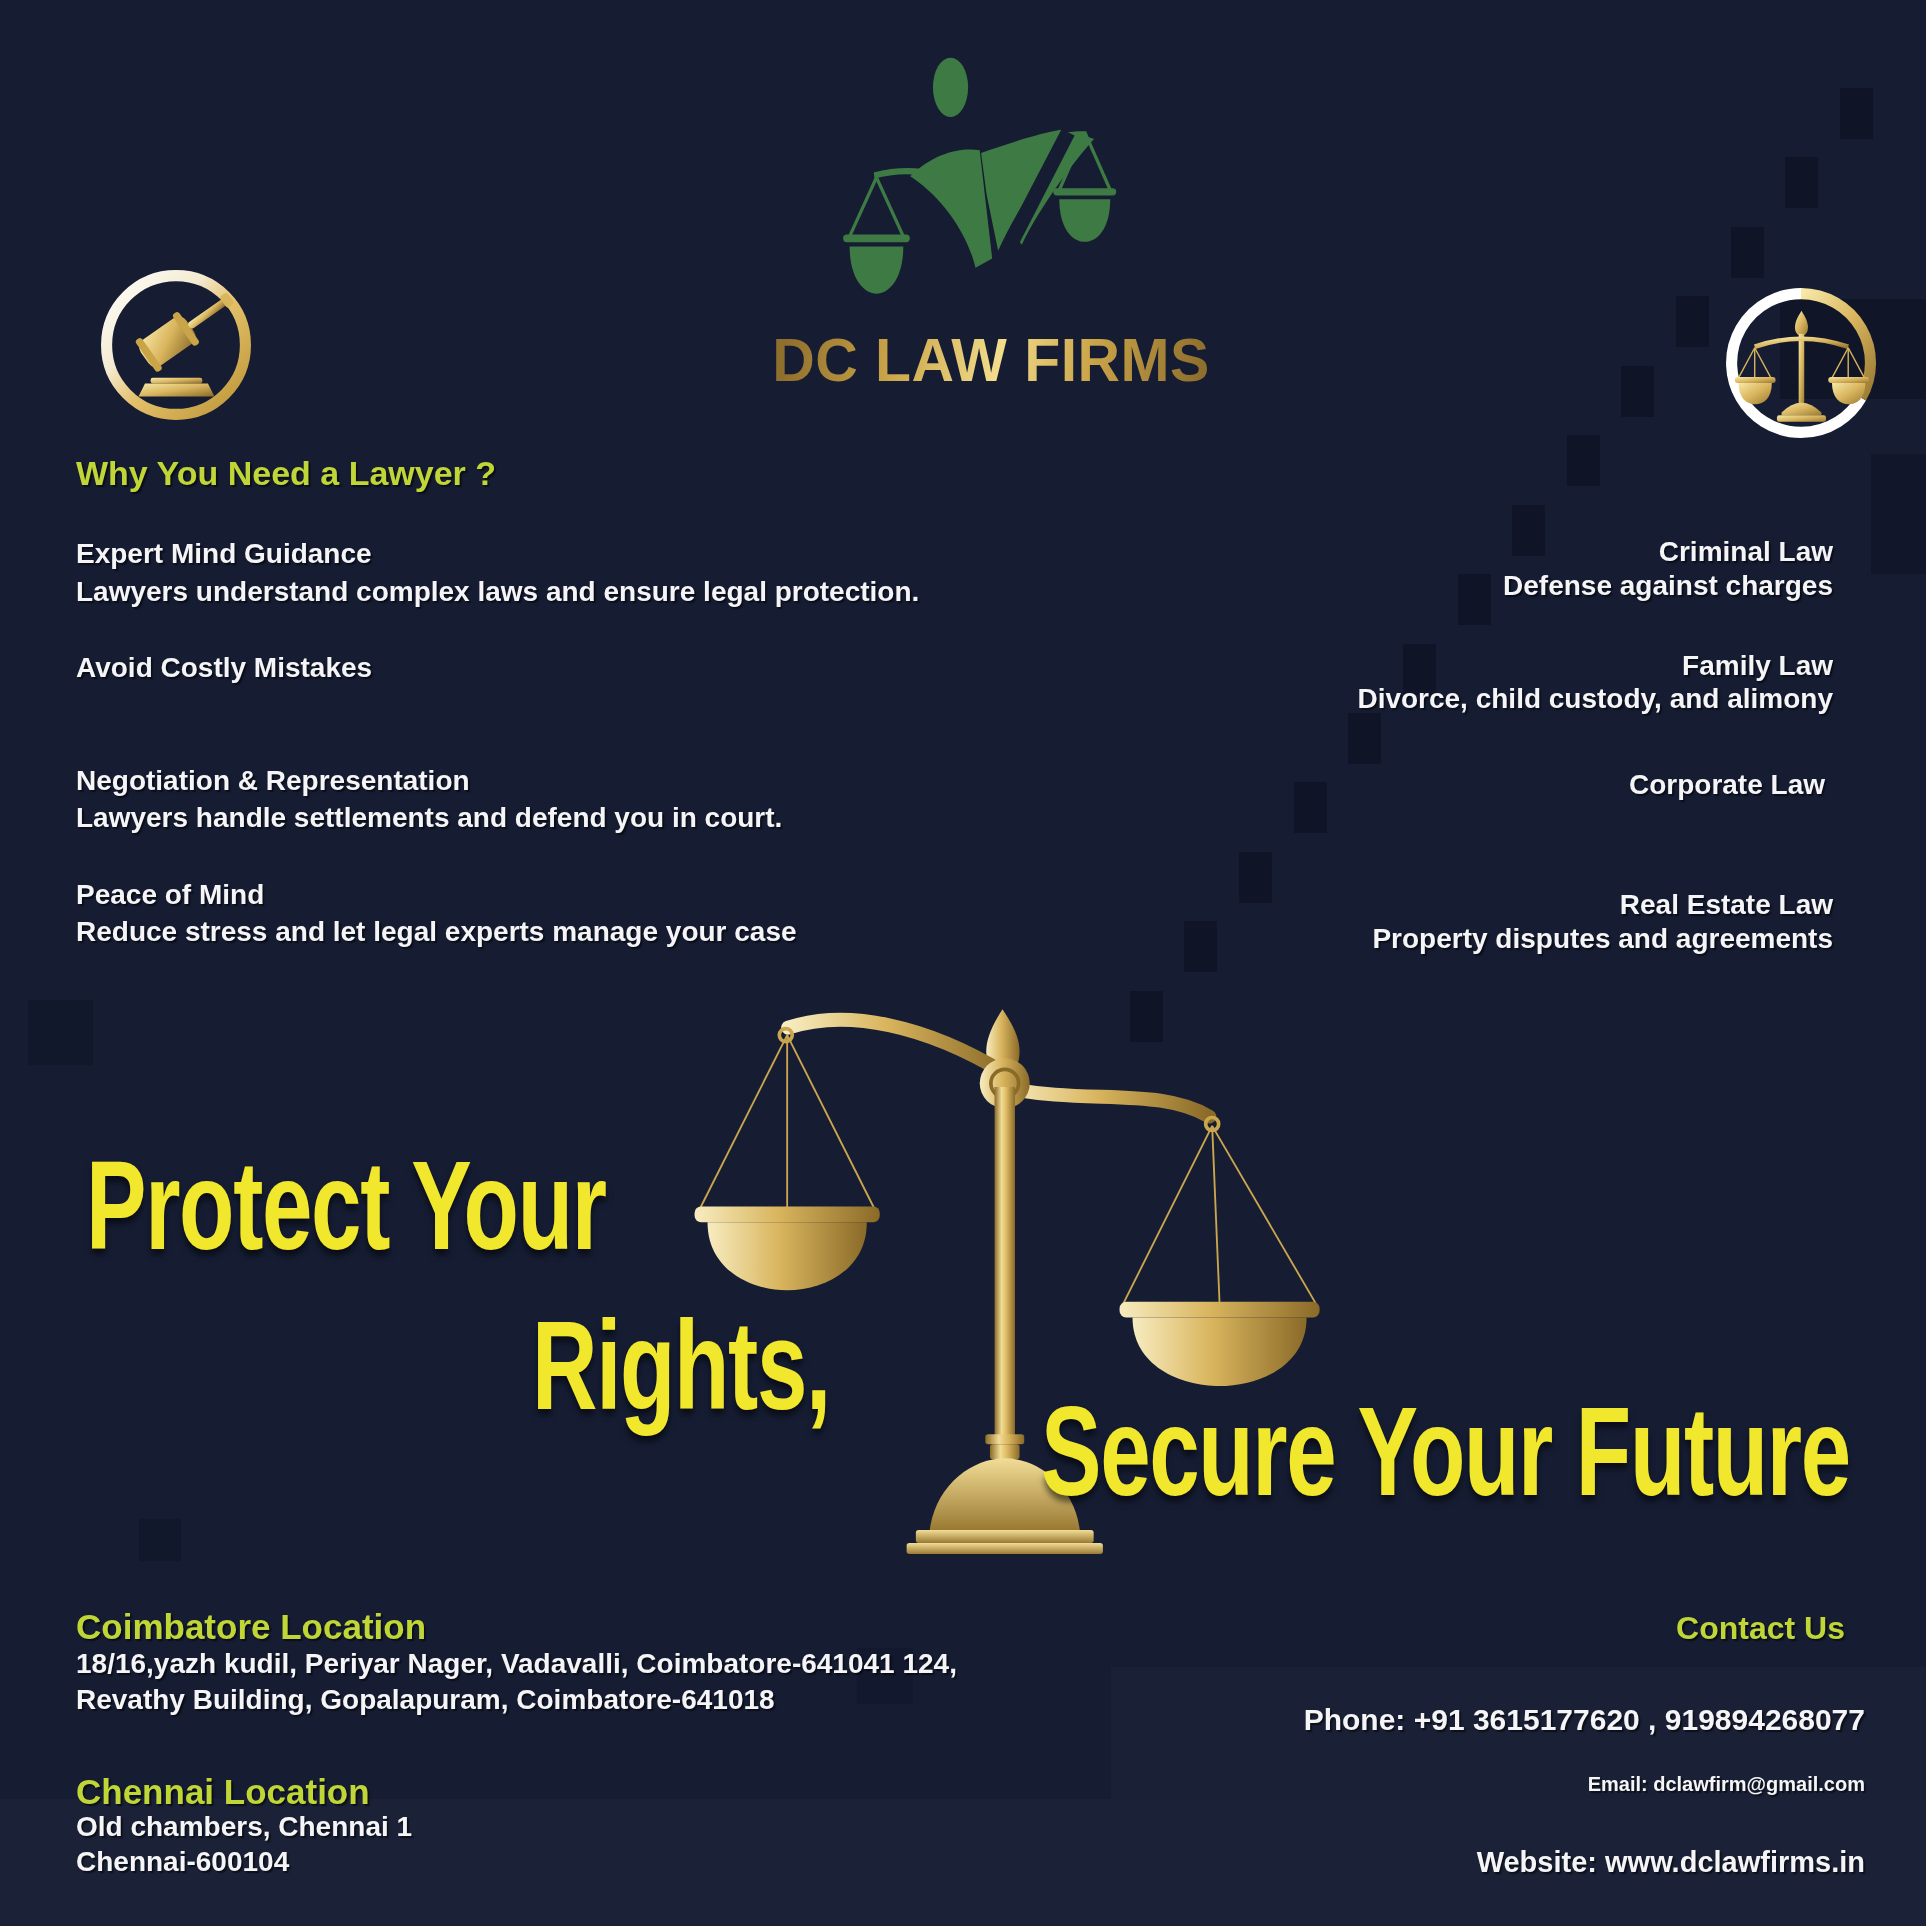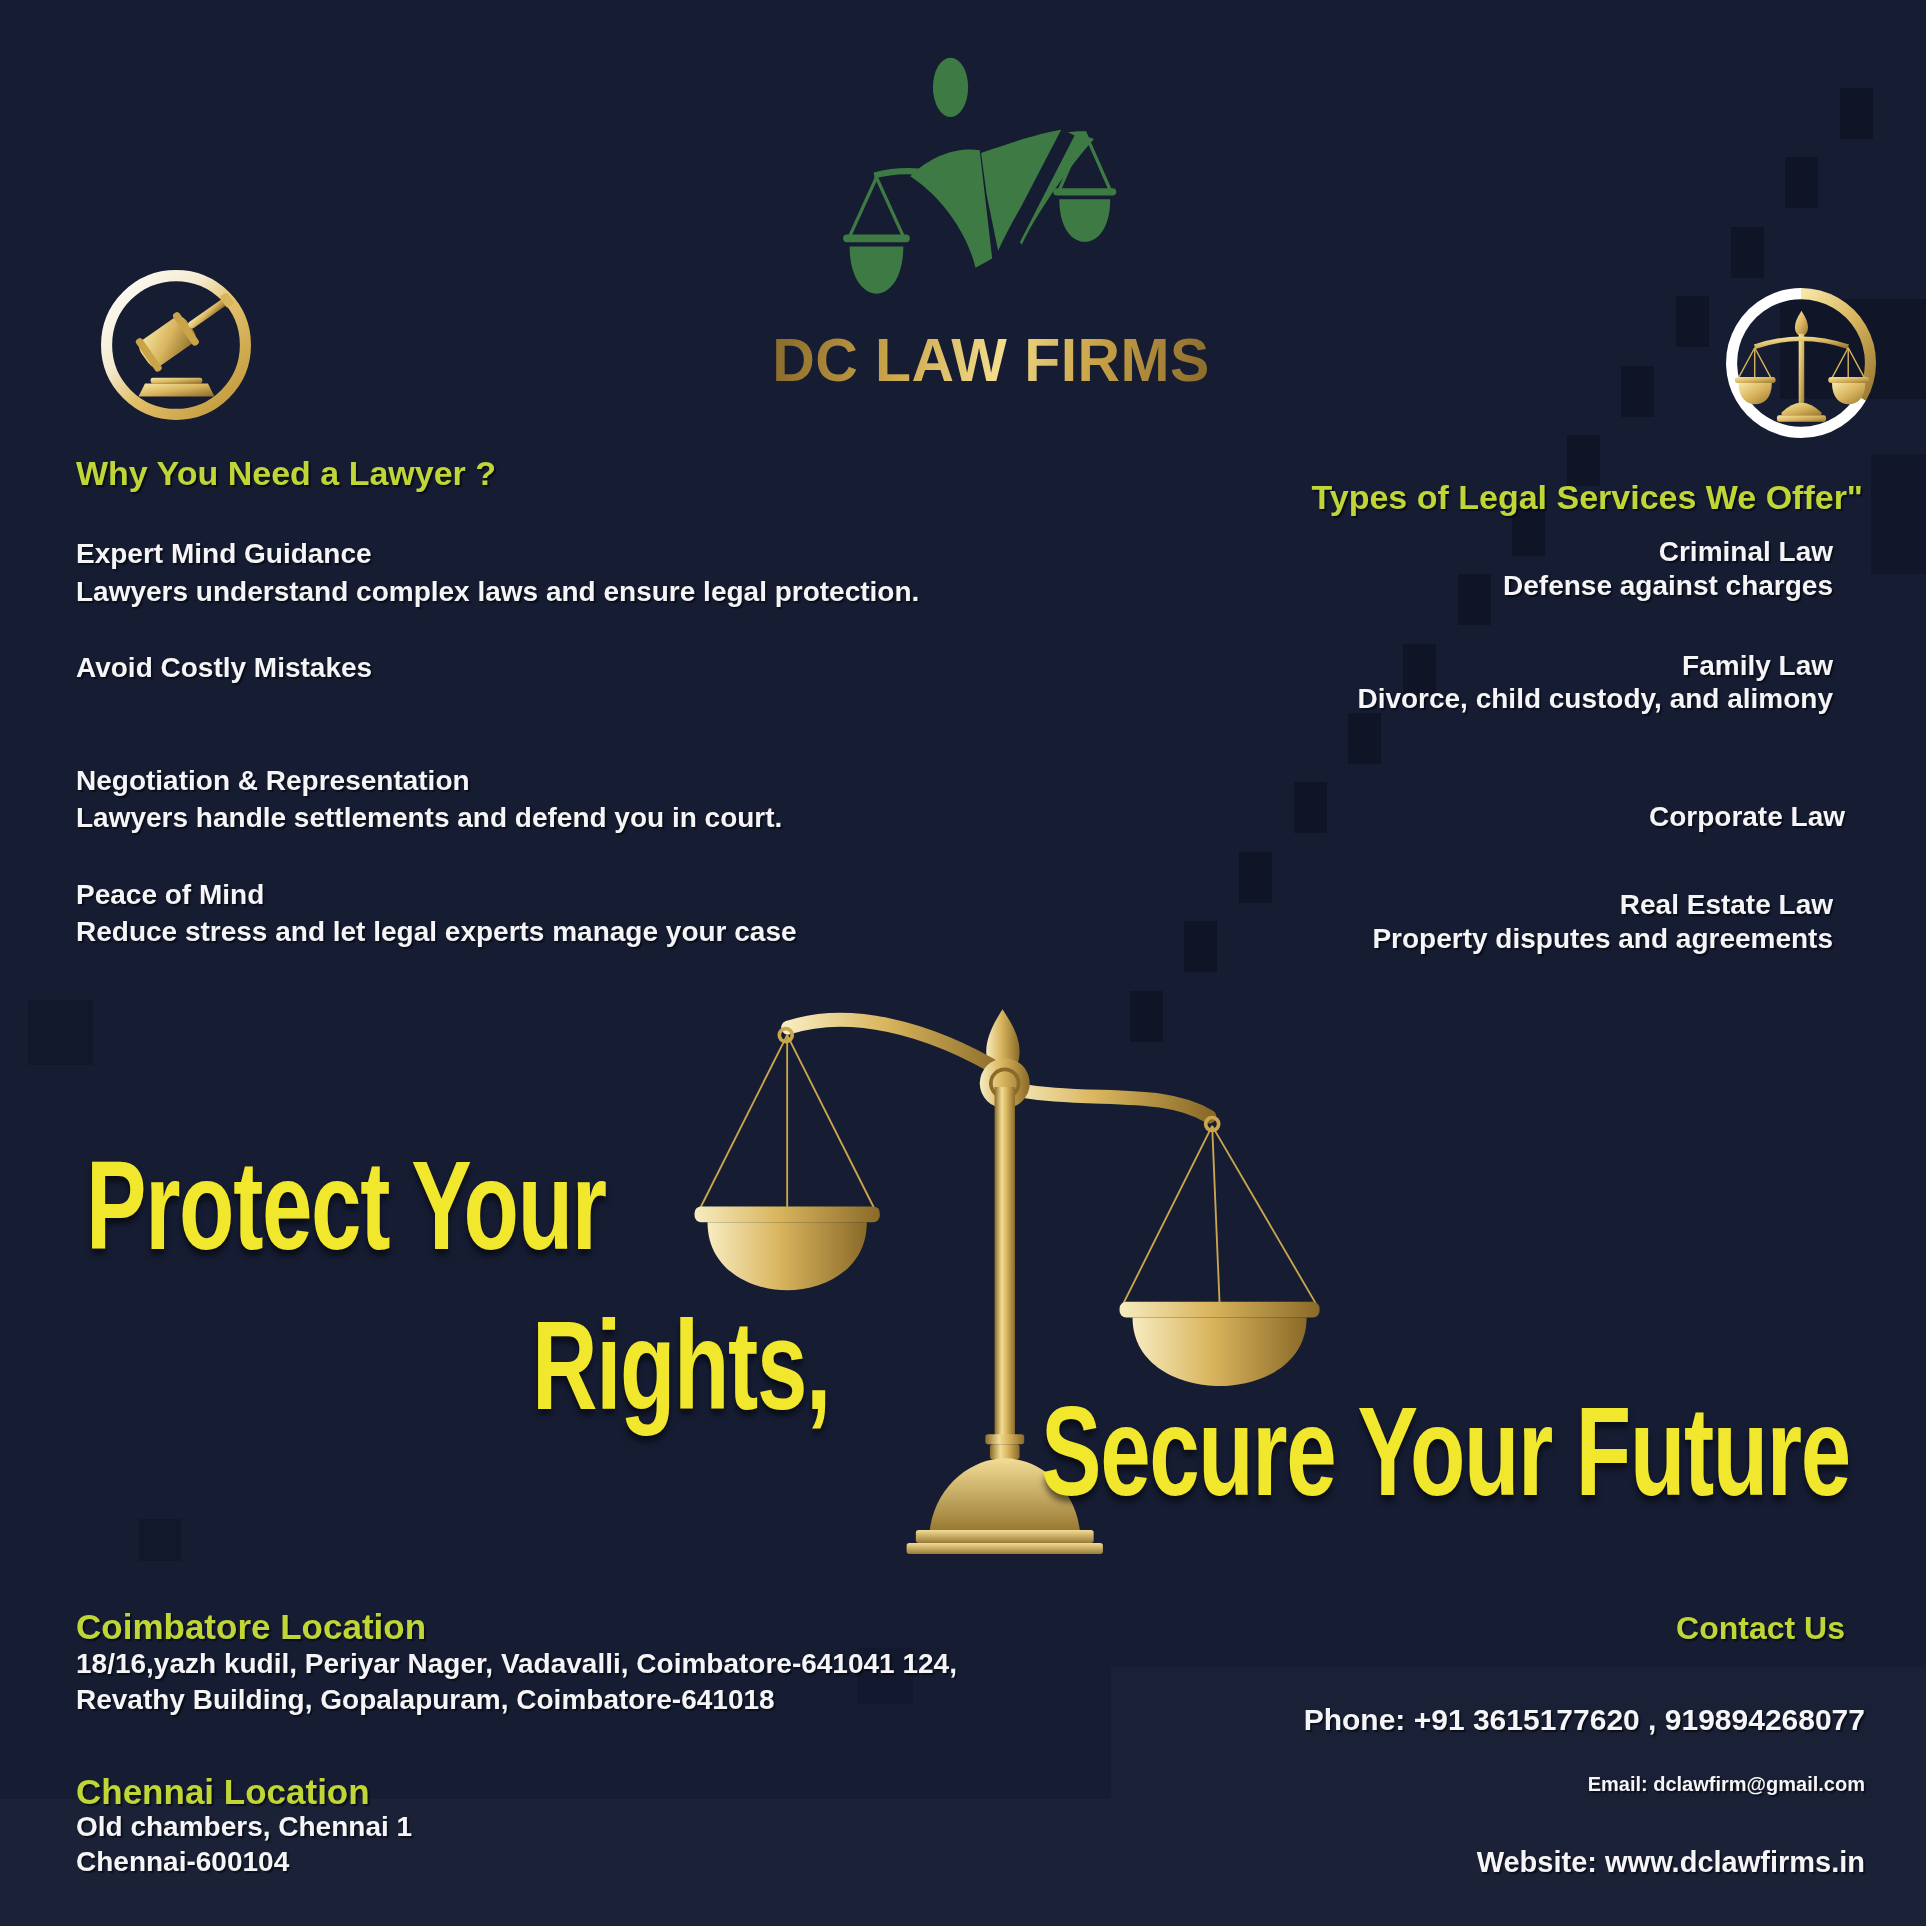--- a/index.html
+++ b/index.html
@@ -153,26 +153,25 @@
 
   <div class="abs h-green" style="left:76px;top:455px;">Why You Need a Lawyer ?</div>
   <div class="abs body-w" style="left:76px;top:538px;">Expert Mind Guidance</div>
   <div class="abs body-w" style="left:76px;top:576px;">Lawyers understand complex laws and ensure legal protection.</div>
   <div class="abs body-w" style="left:76px;top:652px;">Avoid Costly Mistakes</div>
   <div class="abs body-w" style="left:76px;top:765px;">Negotiation &amp; Representation</div>
   <div class="abs body-w" style="left:76px;top:802px;">Lawyers handle settlements and defend you in court.</div>
   <div class="abs body-w" style="left:76px;top:879px;">Peace of Mind</div>
   <div class="abs body-w" style="left:76px;top:916px;">Reduce stress and let legal experts manage your case</div>
 
-  <div class="abs h-green r" style="right:63px;top:479px;">Types of Legal Services We Offer"</div>
   <div class="abs body-w r" style="right:93px;top:536px;">Criminal Law</div>
   <div class="abs body-w r" style="right:93px;top:570px;">Defense against charges</div>
   <div class="abs body-w r" style="right:93px;top:650px;">Family Law</div>
   <div class="abs body-w r" style="right:93px;top:683px;">Divorce, child custody, and alimony</div>
-  <div class="abs body-w r" style="right:81px;top:769px;margin-top:32px;">Corporate Law</div>
+  <div class="abs body-w r" style="right:101px;top:769px;">Corporate Law</div>
   <div class="abs body-w r" style="right:93px;top:889px;">Real Estate Law</div>
   <div class="abs body-w r" style="right:93px;top:923px;">Property disputes and agreements</div>
 
   <div class="abs" style="left:648px;top:949px;width:695px;height:625px;">
     <svg width="695" height="625" viewBox="0 0 1500 1350">
       <defs>
         <linearGradient id="goldH" x1="0" y1="0" x2="1" y2="0">
           <stop offset="0" stop-color="#f7ecc0"></stop>
             <stop offset="0.45" stop-color="#d9b55e"></stop>
             <stop offset="1" stop-color="#8a6a28"></stop>

